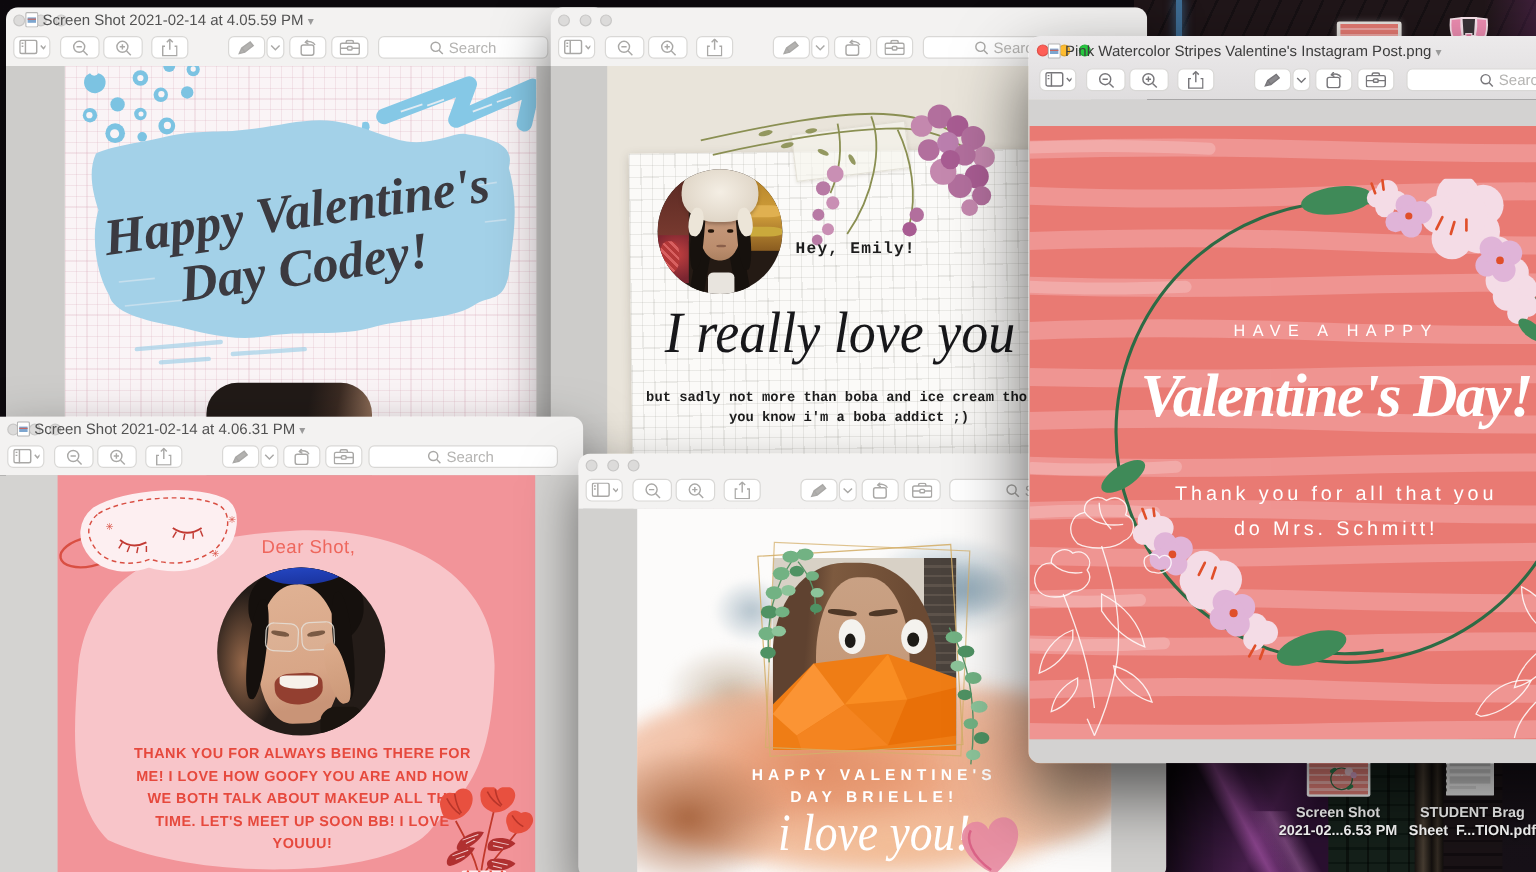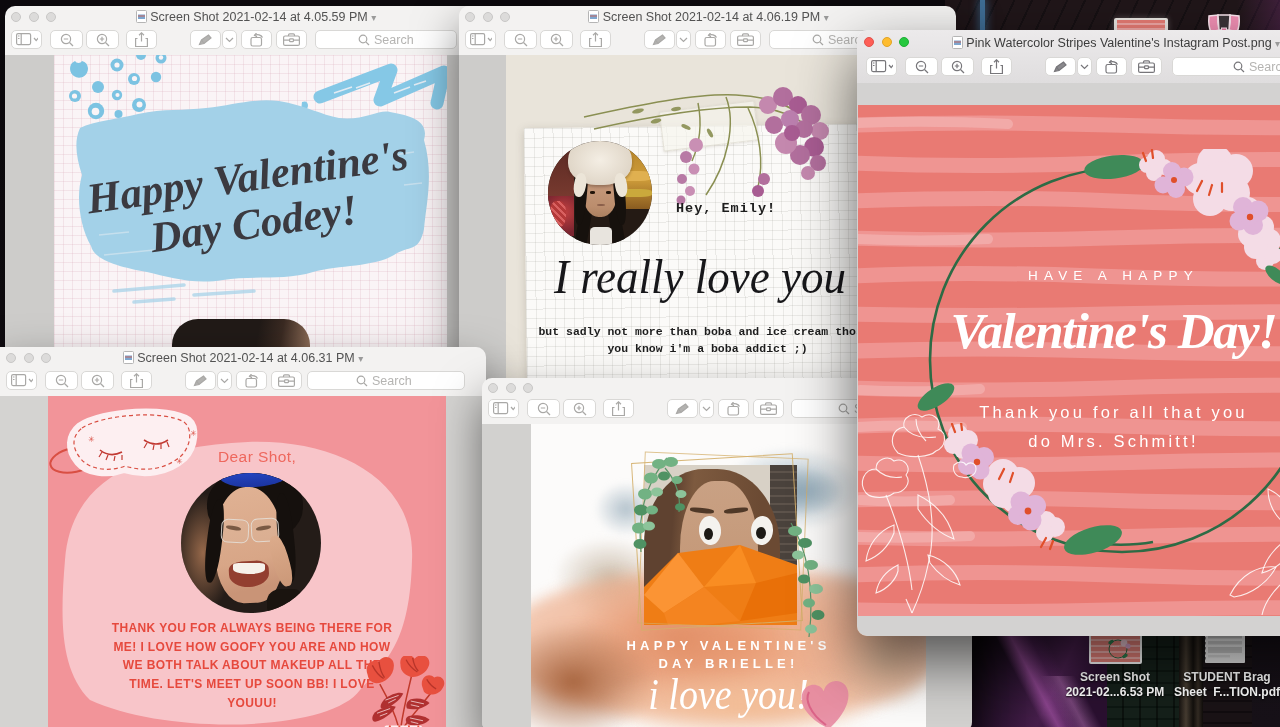--- a/index.html
+++ b/index.html
@@ -1,19 +1,19 @@
 <!DOCTYPE html>
 <html><head><meta charset="utf-8"><style>
 html,body{margin:0;padding:0}
 body{width:1280px;height:727px;overflow:hidden;position:relative;background:#161014;font-family:"Liberation Sans",sans-serif}
 .abs{position:absolute}
 .win{position:absolute;border-radius:10px;overflow:hidden;box-shadow:0 20px 45px rgba(0,0,0,.5)}
 .chrome{position:absolute;left:0;top:0;right:0;height:49px;background:#f3f2f1}
 .chrome.active{background:linear-gradient(#eceaeb,#dfddde)}
-.tt{position:absolute;top:4px;left:1px;width:100%;text-align:center;font-size:12.5px;color:#525252;white-space:nowrap}
+.tt{position:absolute;top:4px;left:16px;width:100%;text-align:left;font-size:12.5px;color:#525252;white-space:nowrap}
 .tt .chev{color:#9a9a9a;font-size:10px}
 .lt{position:absolute;top:6px;width:10px;height:10px;border-radius:50%;background:#dcdbda;border:0.5px solid #c8c7c6;box-sizing:border-box}
 .tbtn{position:absolute;top:24px;height:19px;background:#fff;border:1px solid #d9d8d6;border-radius:5px;box-sizing:border-box;display:flex;align-items:center;justify-content:center}
 .srch{position:absolute;top:24px;height:19px;background:#fff;border:1px solid #d9d8d6;border-radius:5px;box-sizing:border-box;display:flex;align-items:center;color:#b5b4b2;font-size:12.5px;overflow:hidden}
 .content{position:absolute;left:0;top:49px;right:0;bottom:0;background:#cfcecc}
 svg{display:block}
 .ico{stroke:#a9a8a6;fill:none;stroke-width:1.2}
 .icoA{stroke:#77767a;fill:none;stroke-width:1.2}
 </style></head>
 <body>
@@ -213,25 +213,20 @@
       <div class="abs" style="left:118px;top:264px;width:138px;height:129px;border-radius:26px 26px 0 0;background:linear-gradient(100deg,#211a17 55%,#3a2a22 70%,#8a6a55 88%,#6b4f3e)"></div>
     </div>
   </div>
 </div>
 
 <div class="win" id="w2" style="left:459px;top:6px;width:497px;height:745px">
   <div class="chrome"></div>
   <span class="lt" style="left:6px"></span>
     <span class="lt" style="left:24px"></span>
     <span class="lt" style="left:41px"></span>
-  <div class="tt"><svg width="11" height="13" viewBox="0 0 11 13" style="display:inline-block;vertical-align:-2px">
-        <rect x="0.5" y="0.5" width="10" height="12" rx="1" fill="#fff" stroke="#b5b5b5"></rect>
-        <rect x="2" y="4.5" width="7" height="4.5" fill="#7da6cf"></rect>
-        <rect x="2" y="5.5" width="7" height="1" fill="#c9665f"></rect>
-      </svg> Screen Shot 2021-02-14 at 4.06.19 PM <span class="chev">▾</span></div>
   <div class="tbtn" style="left:6px;width:31px">
       <svg width="22" height="13" viewBox="0 0 22 13">
         <rect x="0.6" y="0.6" width="14" height="11" rx="1.5" class="ico"></rect>
         <line x1="5.2" y1="1" x2="5.2" y2="12" class="ico"></line>
         <line x1="2" y1="3" x2="3.5" y2="3" class="ico"></line>
         <line x1="2" y1="5.5" x2="3.5" y2="5.5" class="ico"></line>
         <path d="M18 5 l2.2 2.5 2.2 -2.5" class="ico"></path>
       </svg>
     </div>
   <div class="tbtn" style="left:45px;width:33px">
@@ -346,21 +341,21 @@
           <circle cx="118" cy="62" r="7" fill="#c98fb4"></circle>
             <circle cx="108" cy="74" r="6" fill="#b87aa5"></circle>
             <circle cx="116" cy="86" r="5.5" fill="#c98fb4"></circle>
           <circle cx="104" cy="96" r="5" fill="#b87aa5"></circle>
             <circle cx="112" cy="108" r="5" fill="#c98fb4"></circle>
             <circle cx="103" cy="117" r="4.5" fill="#b87aa5"></circle>
           <circle cx="180" cy="108" r="6" fill="#a85c92"></circle>
             <circle cx="186" cy="96" r="6" fill="#b26f9d"></circle>
         </g>
       </svg>
-      <div class="abs" style="left:170px;top:146px;font-family:'Liberation Mono',monospace;font-size:13.5px;font-weight:bold;color:#1d1d1d;letter-spacing:1px">Hey, Emily!</div>
+      <div class="abs" style="left:157px;top:146px;font-family:'Liberation Mono',monospace;font-size:13.5px;font-weight:bold;color:#1d1d1d;letter-spacing:1px">Hey, Emily!</div>
       <div class="abs" style="left:48px;top:194px;width:340px;font-family:'Liberation Serif',serif;font-style:italic;font-size:45px;color:#17171a;white-space:nowrap;transform:scaleY(1.08);transform-origin:left top">I really love you</div>
       <div class="abs" style="left:0;top:268px;width:403px;text-align:center;font-family:'Liberation Mono',monospace;font-size:11.5px;font-weight:bold;color:#1d1d1d;line-height:17px">but sadly not more than boba and ice cream tho :)<br>you know i'm a boba addict ;)</div>
     </div>
   </div>
 </div>
 
 <div class="win" id="w4" style="left:-2px;top:347px;width:488px;height:385px;border-radius:0 10px 10px 0">
   <div class="chrome"></div>
   <span class="lt" style="left:8px"></span>
     <span class="lt" style="left:26px"></span>

